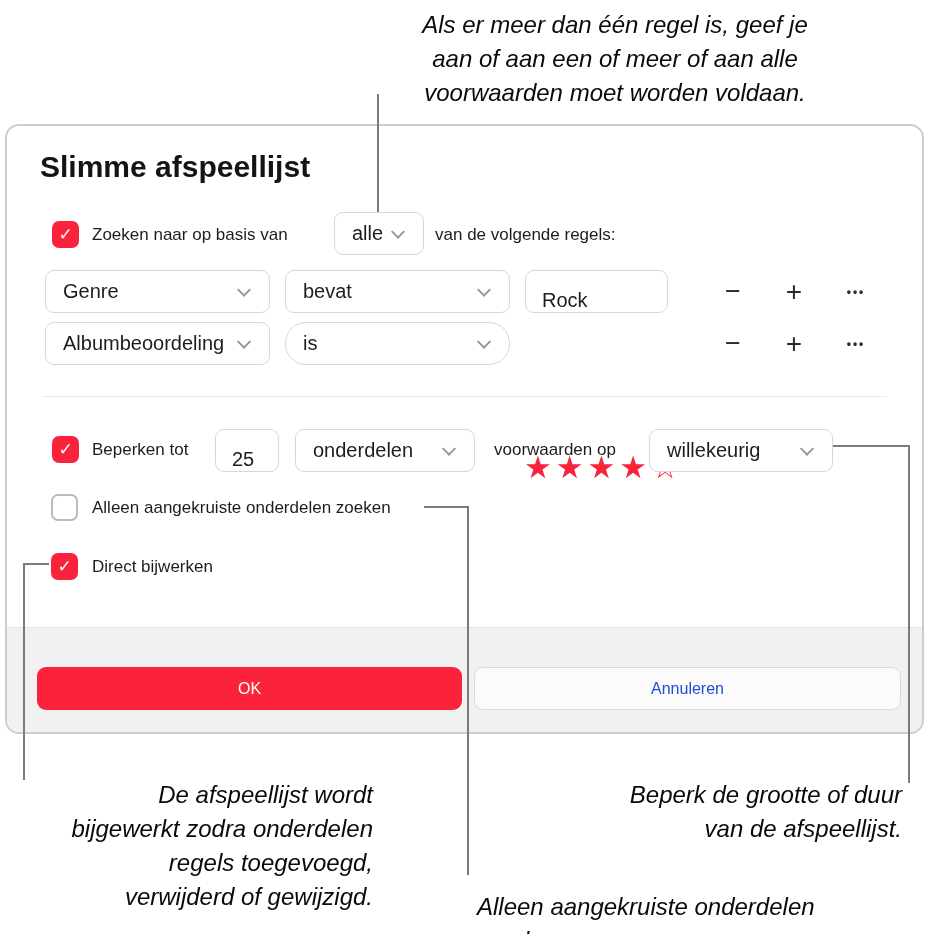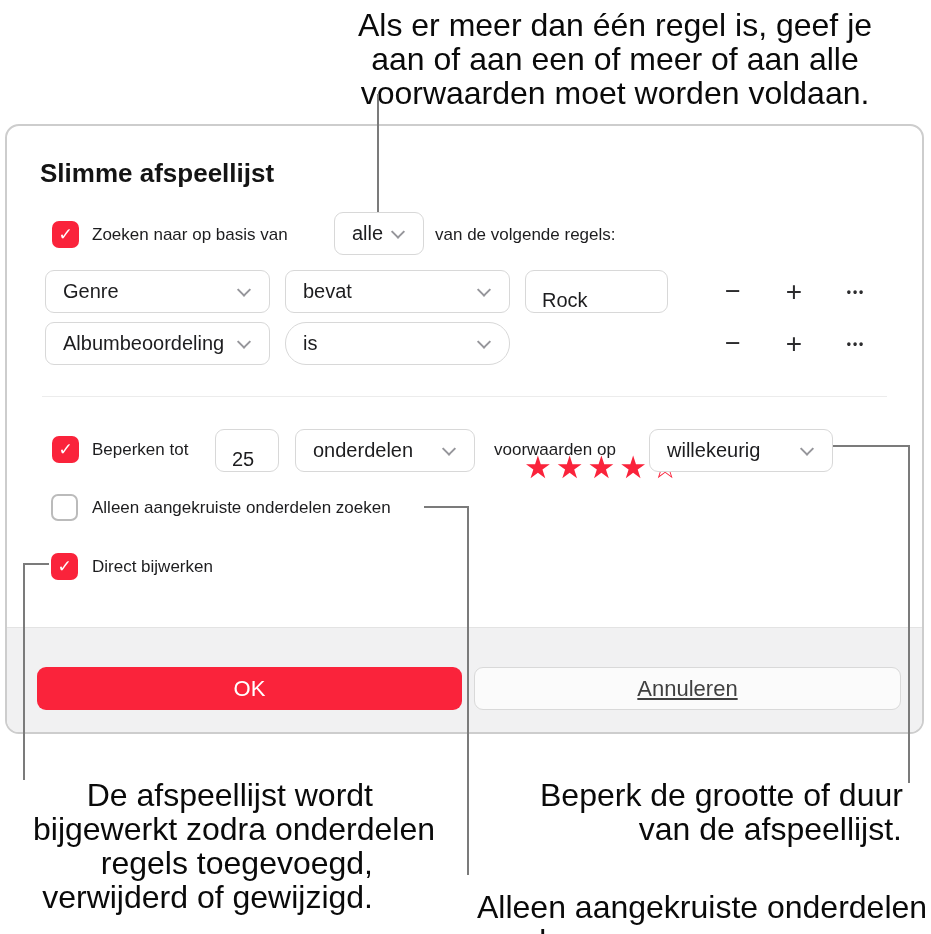--- a/index.html
+++ b/index.html
@@ -1,34 +1,34 @@
 <!DOCTYPE html>
 <html><head>
 <meta charset="utf-8">
 <style>
   html,body{margin:0;padding:0;background:#ffffff;}
   .canvas{
     position:relative;width:931px;height:934px;background:#ffffff;overflow:hidden;
     font-family:"Liberation Sans","DejaVu Sans",sans-serif;color:#1d1d1f;
   }
   
-  .annotation{position:absolute;color:#0a0a0a;font-size:32px;line-height:34px;}
+  .annotation{position:absolute;color:#0a0a0a;font-size:24px;line-height:34px;font-style:italic;}
   .annotation div{white-space:nowrap;}
   .ann-top{left:335px;top:8px;width:560px;text-align:center;}
   .ann-bl{left:33px;top:778px;width:340px;text-align:right;}
   .ann-br{left:540px;top:778px;width:362px;text-align:right;}
   .ann-bm{left:477px;top:858px;width:360px;text-align:left;margin-top:32px;}
   
   .cline{position:absolute;background:#7b7b7b;z-index:6;}
   
   .dialog{
     position:absolute;left:5px;top:124px;width:919px;height:610px;background:#fff;
     border:2px solid #cdcdcd;border-radius:14px;box-sizing:border-box;z-index:1;
   }
-  .dlg-title{position:absolute;left:33px;top:32px;font-size:26px;font-weight:700;color:#141414;}
+  .dlg-title{position:absolute;left:33px;top:24px;font-size:30px;font-weight:700;color:#141414;}
   .lbl{position:absolute;font-size:17px;color:#1d1d1f;line-height:27px;white-space:nowrap;}
   
   .cb{position:absolute;width:27px;height:27px;border-radius:7px;box-sizing:border-box;
       display:flex;align-items:center;justify-content:center;}
   .cb.checked{background:#fa233b;}
   .cb.unchecked{background:#fff;border:2px solid #bbbbbb;}
   .cb .tick{color:#fff;font-size:17px;font-weight:700;line-height:1;font-family:"DejaVu Sans",sans-serif;}
   
   .dd,.tf{
     position:absolute;height:43px;background:#fff;border:1.5px solid #d8d8d8;border-radius:9px;
@@ -48,23 +48,23 @@
   .act.plus{font-size:28px;font-weight:300;}
   .act.more{font-size:12px;letter-spacing:2px;font-weight:700;}
   
   .stars{position:absolute;left:517px;top:320px;font-size:31px;letter-spacing:4px;
          color:#fa233b;font-family:"DejaVu Sans",sans-serif;line-height:43px;}
   .divider{position:absolute;left:35px;top:270px;width:845px;height:1px;background:#ececec;}
   
   .footer{position:absolute;left:0;right:0;bottom:0;height:104px;background:#f1f1f2;
           border-top:1px solid #e3e3e3;border-radius:0 0 12px 12px;}
   .btn{position:absolute;top:541px;height:43px;border-radius:9px;display:flex;align-items:center;
-       justify-content:center;font-size:22px;box-sizing:border-box;}
+       justify-content:center;font-size:16px;box-sizing:border-box;}
   .btn-ok{left:30px;width:425px;background:#fa233b;color:#ffffff;}
-  .btn-cancel{left:467px;width:427px;background:#fbfbfb;border:1px solid #d9d9d9;color:#404040;text-decoration:underline;}
+  .btn-cancel{left:467px;width:427px;background:#fbfbfb;border:1px solid #d9d9d9;color:#1d4ed8;}
 </style>
 </head>
 <body>
 
 <div class="canvas">
 
   <div class="annotation ann-top">
     <div>Als er meer dan één regel is, geef je</div>
     <div>aan of aan een of meer of aan alle</div>
     <div>voorwaarden moet worden voldaan.</div>

